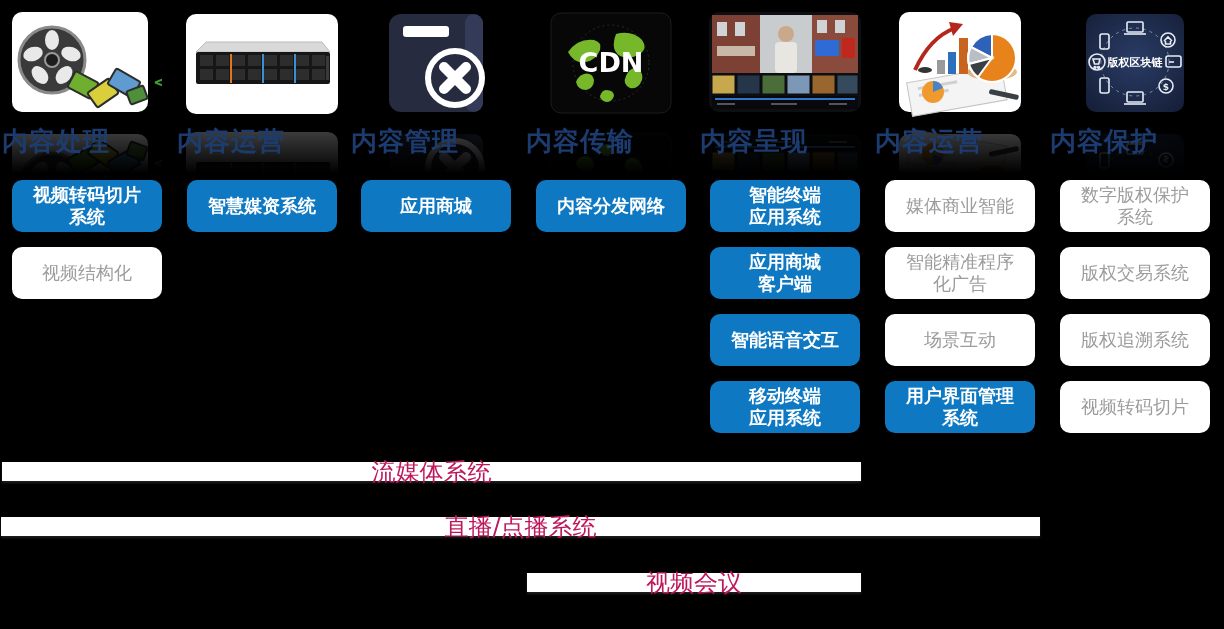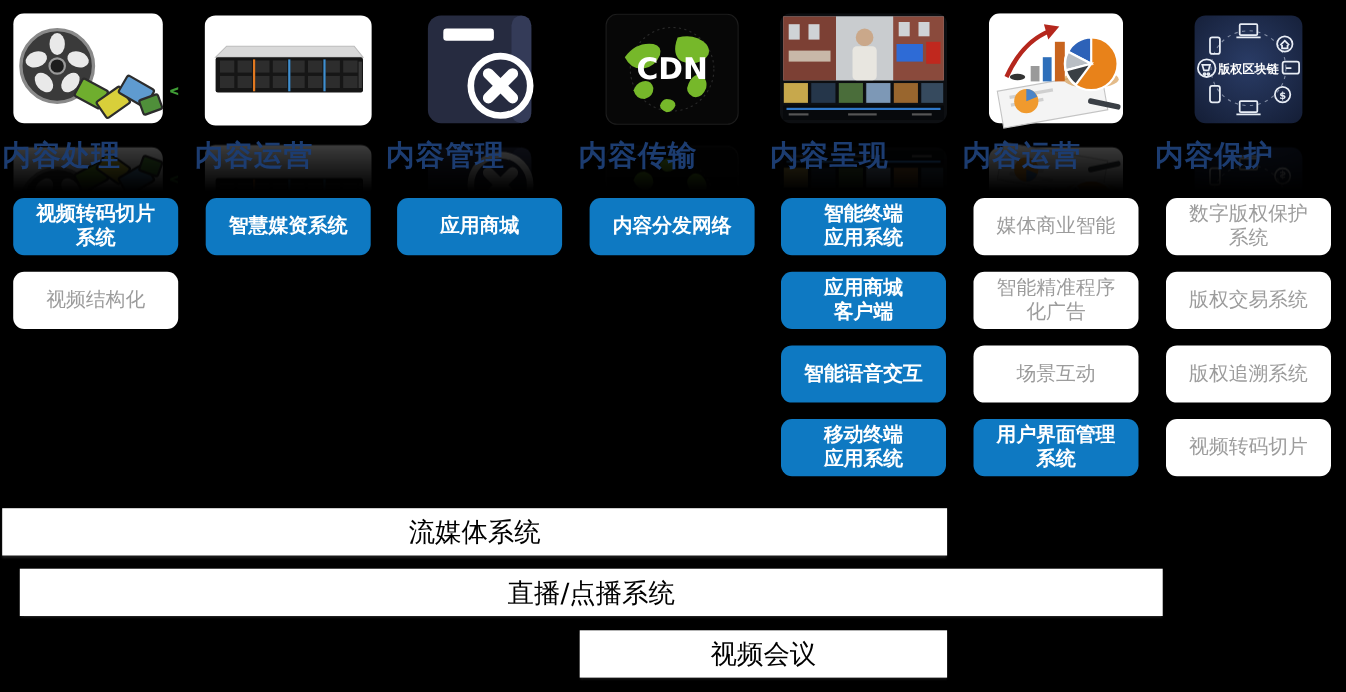--- a/index.html
+++ b/index.html
@@ -25,26 +25,26 @@
   .pill{
     width:150px;min-height:52px;border-radius:10px;
     display:flex;align-items:center;justify-content:center;
     font-size:18px;font-weight:bold;line-height:1.25;text-align:center;
     white-space:pre-line;padding:2px 6px;
   }
   .pill.blue{background:#0e79c2;color:#ffffff;}
   .pill.white{background:#ffffff;color:#9c9c9c;font-weight:normal;}
 
   .bar{
-    position:absolute;height:43px;background:#ffffff;
+    position:absolute;height:19px;background:#ffffff;
     display:flex;align-items:center;justify-content:center;
-    color:#000000;font-size:24px;box-shadow:0 2px 2px rgba(255,255,255,0.12);
+    color:#be185d;font-size:24px;box-shadow:0 2px 2px rgba(255,255,255,0.12);
   }
   .bar-1{left:2px;top:462px;width:859px;}
-  .bar-2{left:18px;top:517px;width:1039px;}
+  .bar-2{left:1px;top:517px;width:1039px;}
   .bar-3{left:527px;top:573px;width:334px;}
 </style>
 </head>
 <body>
 
 <div class="stage">
 
   <div class="col col-1">
     <div class="img-wrap">
       <svg width="150" height="106" viewBox="0 0 150 106">

